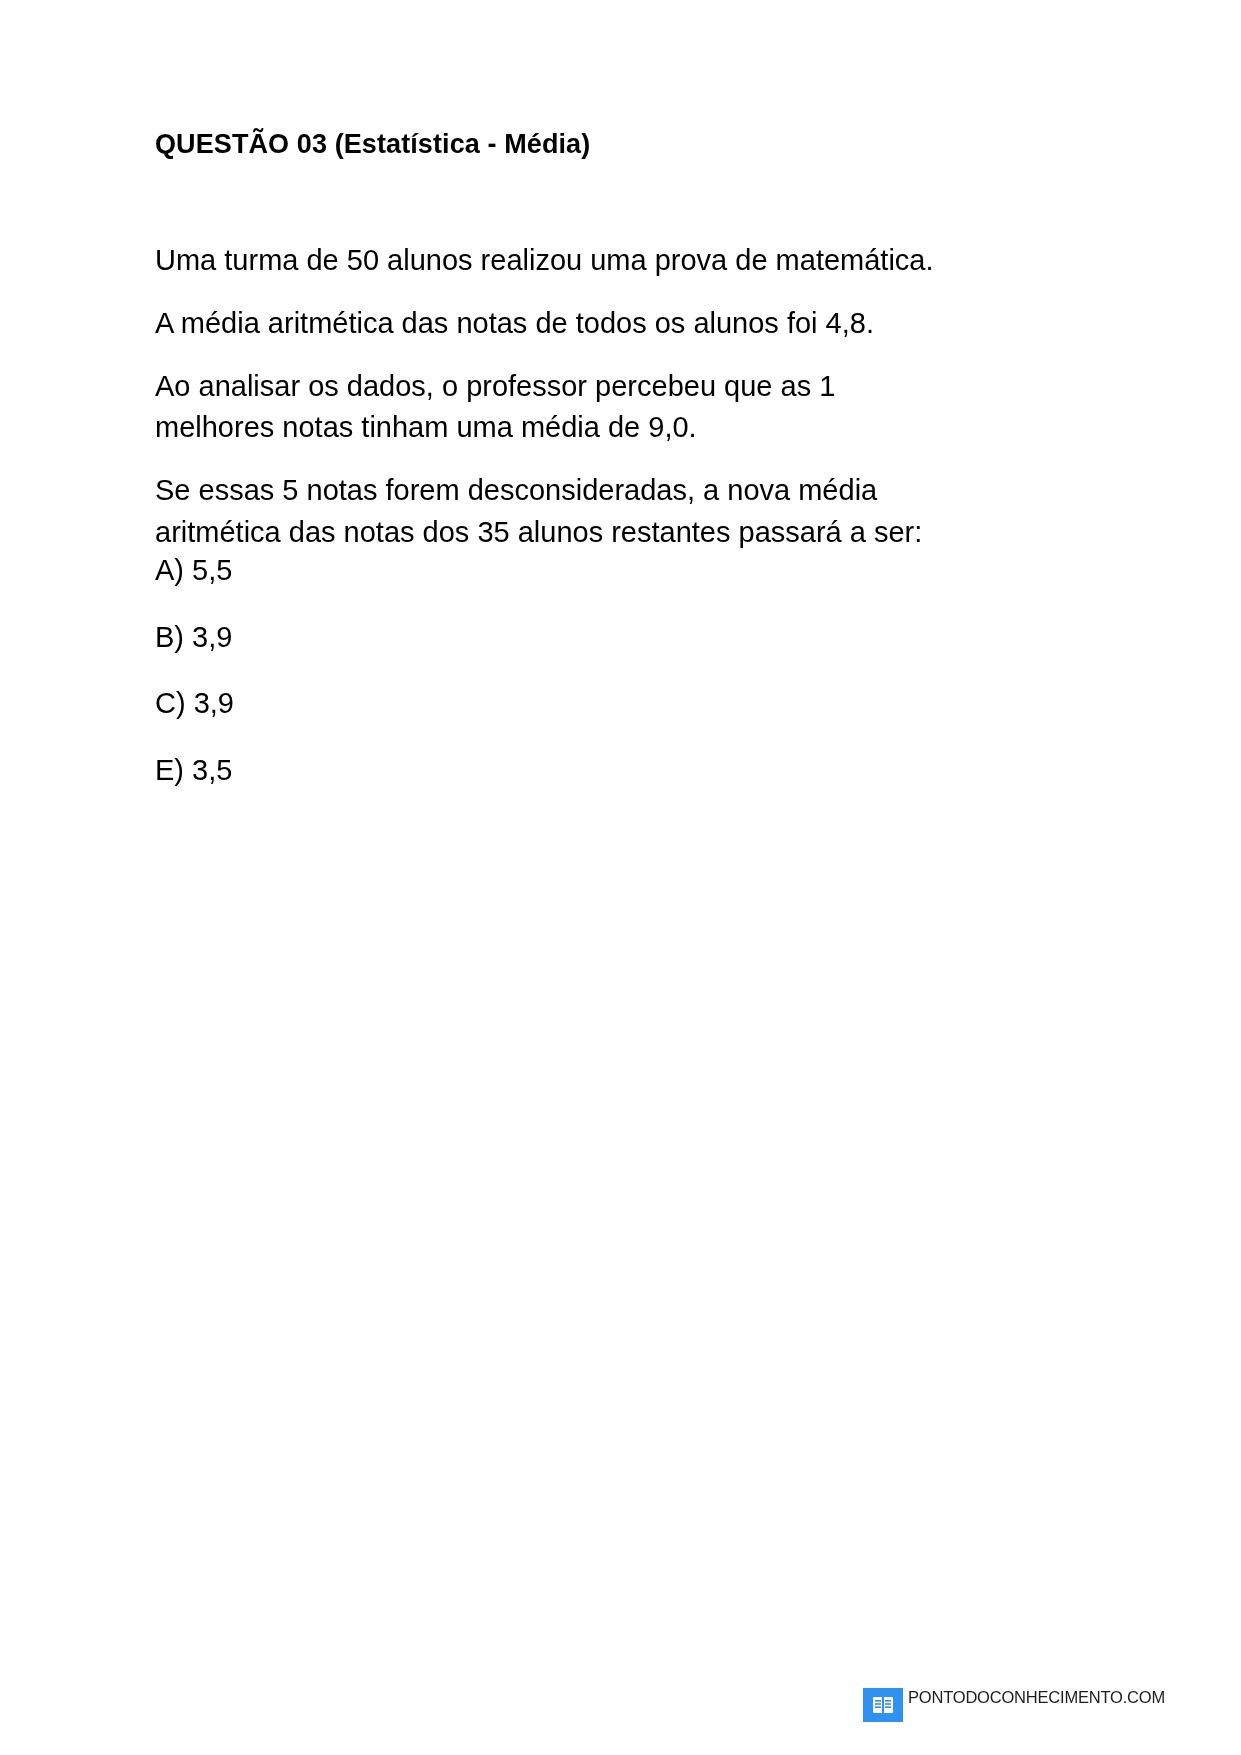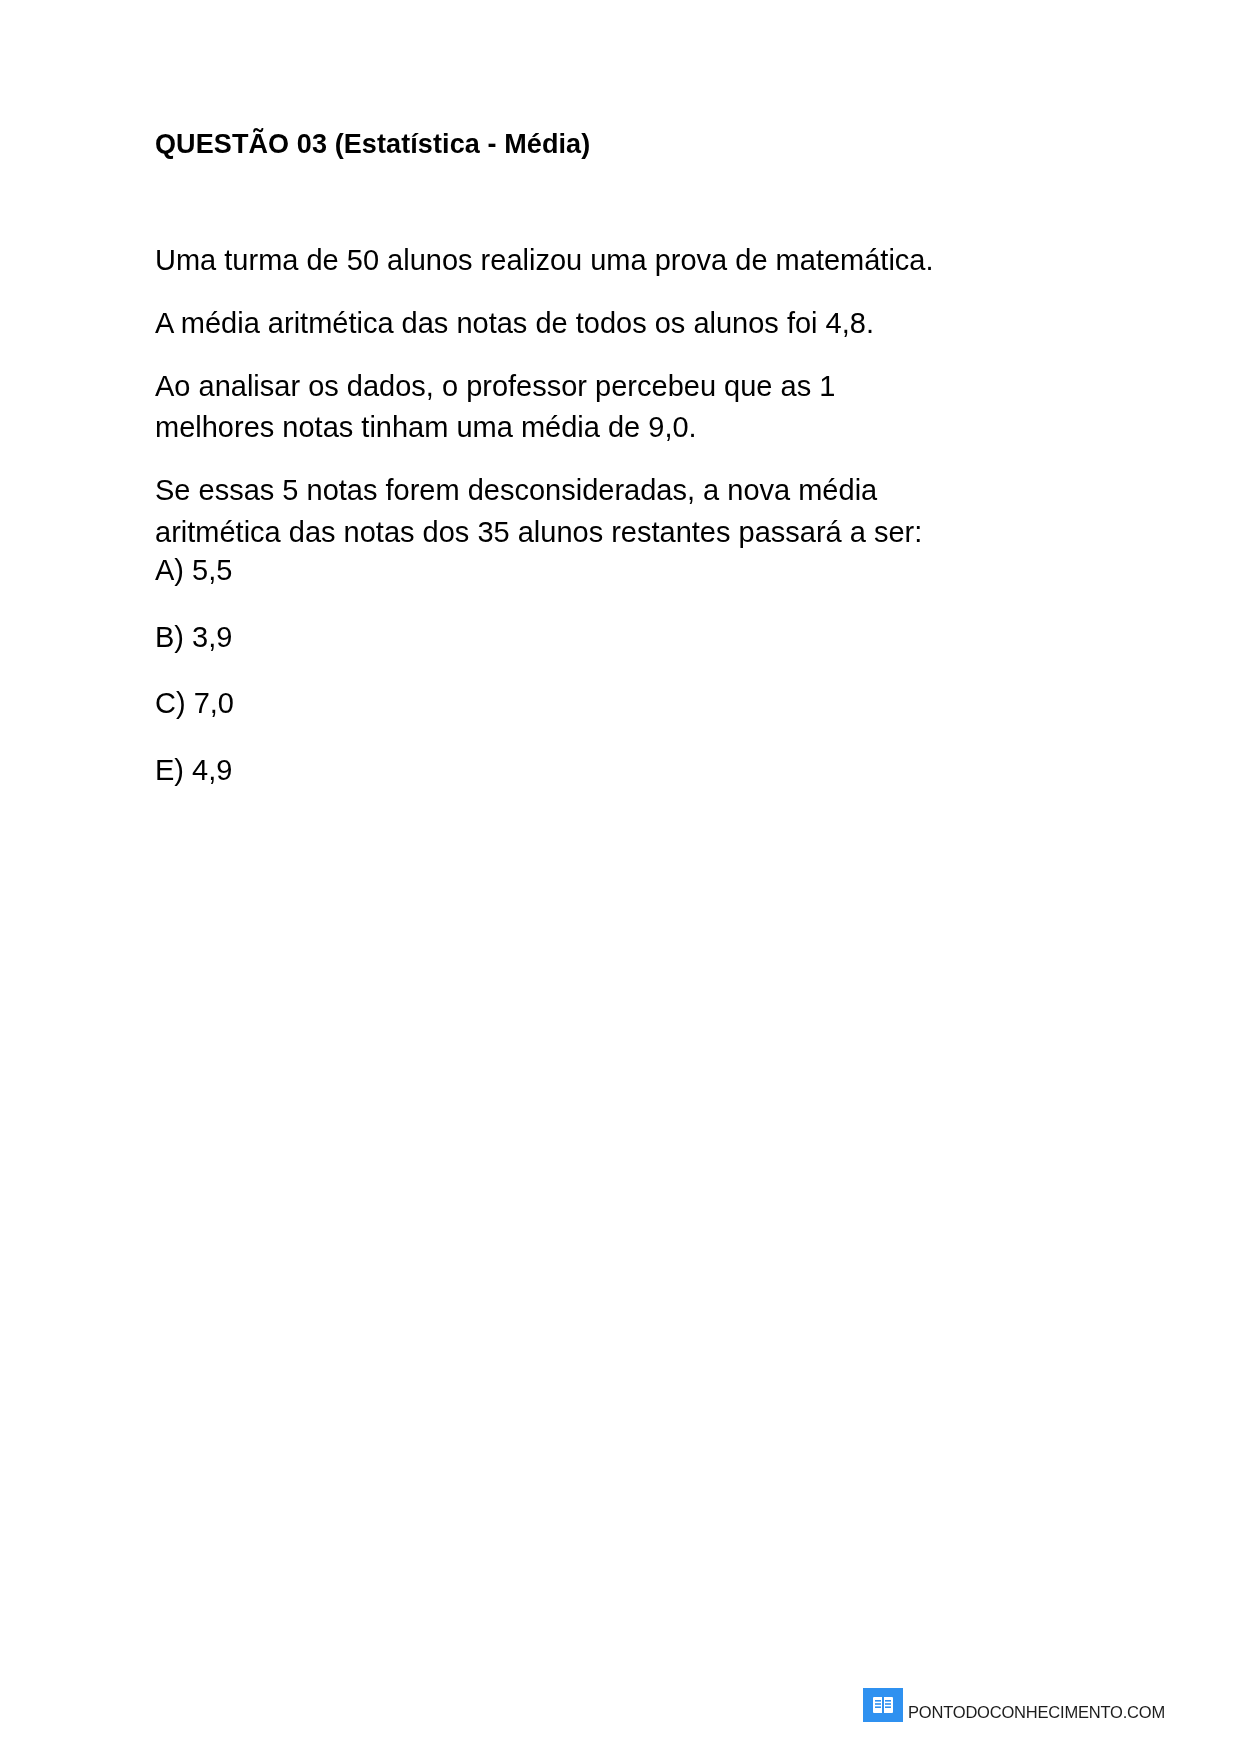--- a/index.html
+++ b/index.html
@@ -72,21 +72,21 @@
   .option:last-child {
     margin-bottom: 0;
   }
 
   
   .watermark {
     position: absolute;
     right: 28px;
     bottom: 33px;
     display: flex;
-    align-items: flex-end;
+    align-items: flex-start;
     height: 34px;
     margin-top: 48px;
   }
 
   .watermark-badge {
     width: 40px;
     height: 34px;
     background: #2f91f0;
     display: flex;
     align-items: center;
@@ -120,22 +120,22 @@
     <div class="body-block">
       <p class="para">Uma turma de 50 alunos realizou uma prova de matemática.</p>
       <p class="para wide">A média aritmética das notas de todos os alunos foi 4,8.</p>
       <p class="para">Ao analisar os dados, o professor percebeu que as 1 melhores notas tinham uma média de 9,0.</p>
       <p class="para wide">Se essas 5 notas forem desconsideradas, a nova média aritmética das notas dos 35 alunos restantes passará a ser:</p>
     </div>
 
     <div class="options">
       <div class="option">A) 5,5</div>
       <div class="option">B) 3,9</div>
-      <div class="option">C) 7,0</div>
-      <div class="option">E) 4,9</div>
+      <div class="option">C) 3,9</div>
+      <div class="option">E) 3,5</div>
     </div>
 
   </div>
 
   <div class="watermark">
     <div class="watermark-badge">
       <span>
         <svg width="24" height="22" viewBox="0 0 24 22" aria-hidden="true">
           <rect x="2" y="3" width="20" height="16" rx="1" fill="#ffffff"></rect>
           <rect x="11" y="3" width="2" height="16" fill="#2f91f0"></rect>

